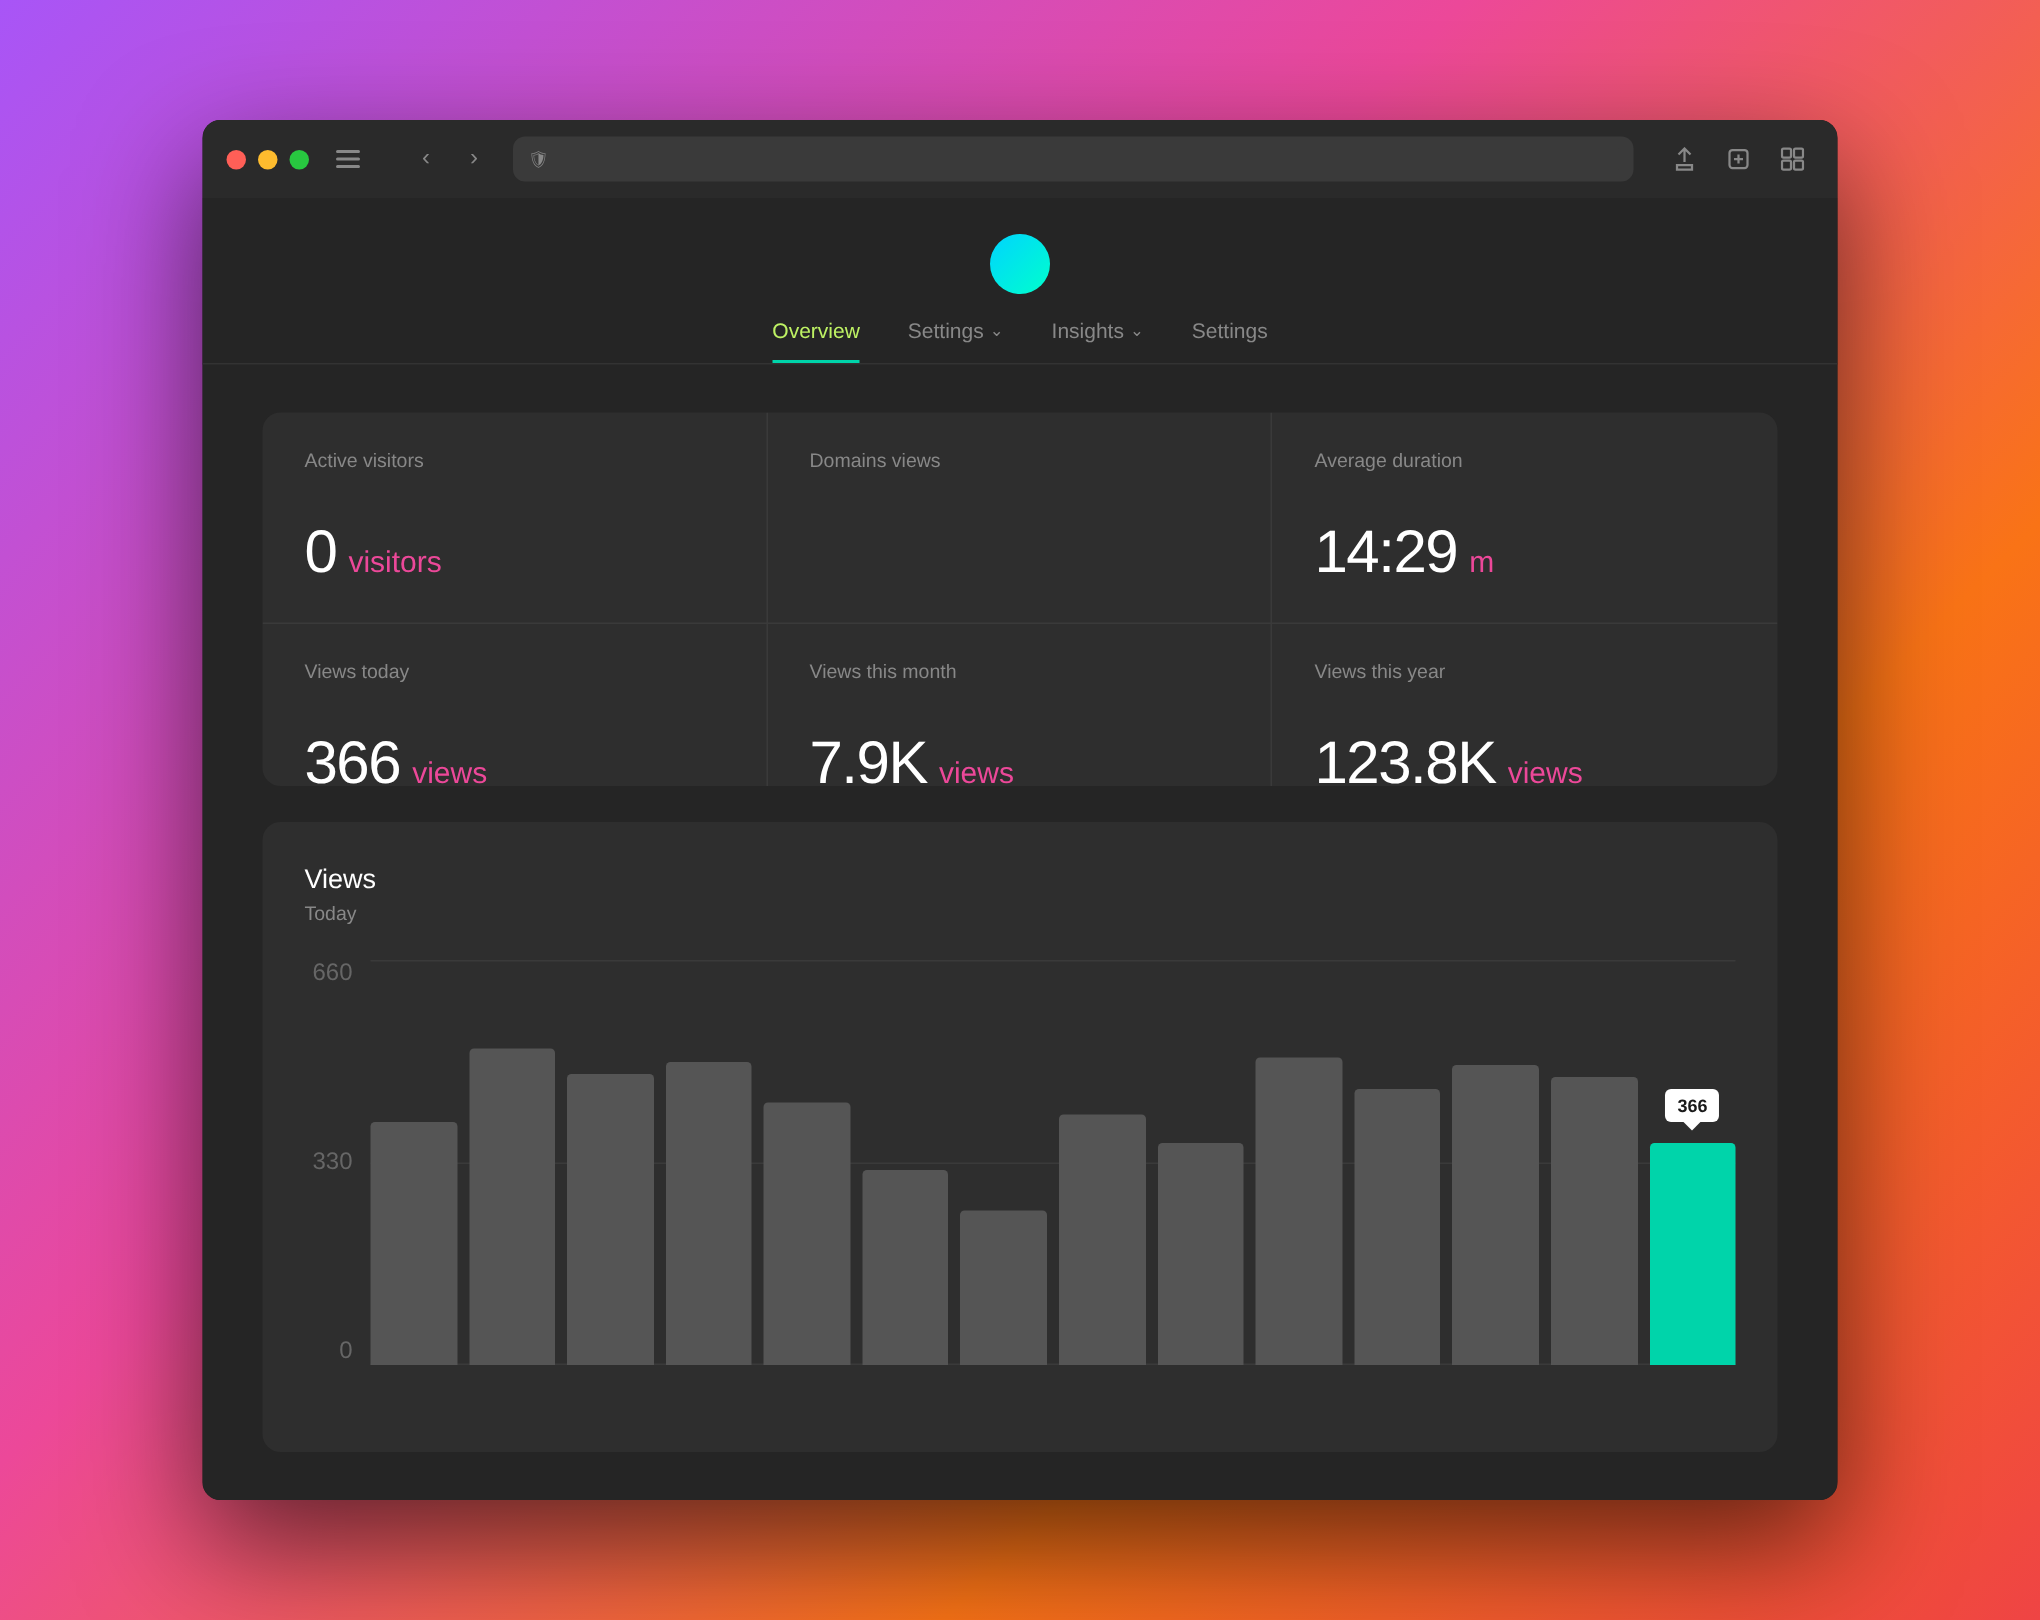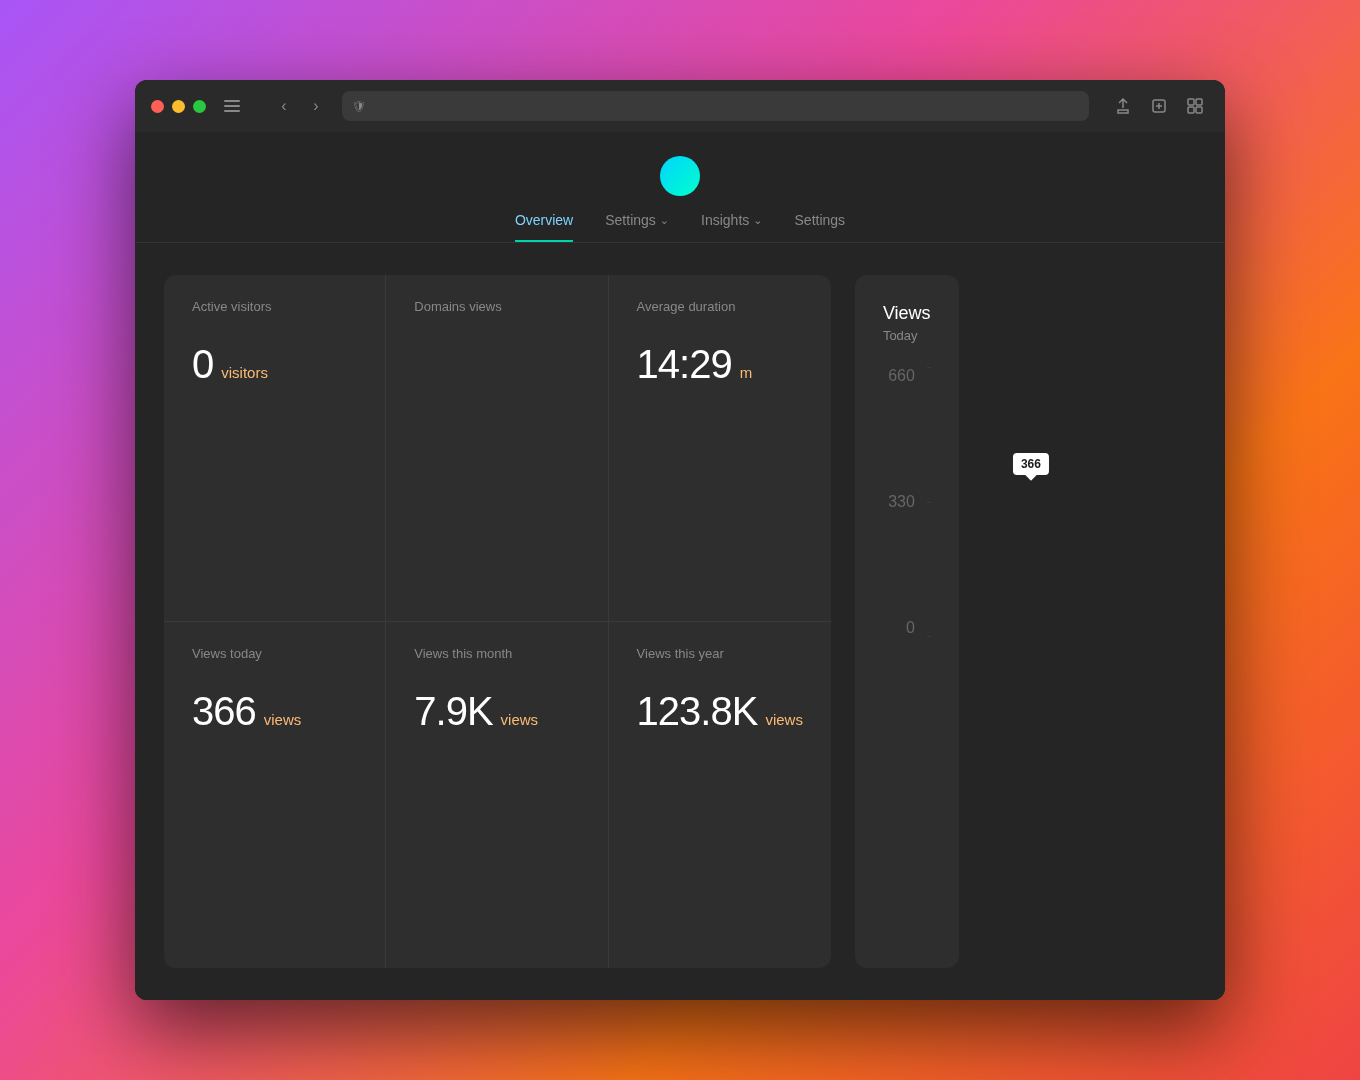--- a/index.html
+++ b/index.html
@@ -156,37 +156,37 @@
       color: #888;
       cursor: pointer;
       padding-bottom: 12px;
       display: flex;
       align-items: center;
       gap: 4px;
       border-bottom: 2px solid transparent;
     }
 
     .nav-item.active {
-      color: #7dd3fc;
+      color: #bef264;
       border-bottom: 2px solid #00d4aa;
       text-align: right;
     }
 
     .nav-divider {
       width: 100%;
       height: 1px;
       background: #333;
     }
 
     .main-content {
       flex: 1;
-      padding: 32px 29px;
+      padding: 32px 40px;
       overflow-y: auto;
       display: flex;
-      flex-direction: row;
+      flex-direction: column;
       gap: 24px;
     }
 
     .stats-grid {
       display: grid;
       grid-template-columns: 1fr 1fr 1fr;
       gap: 0;
       background: #2e2e2e;
       border-radius: 12px;
       overflow: hidden;
@@ -222,22 +222,22 @@
     }
 
     .stat-number {
       font-size: 40px;
       font-weight: 300;
       color: #fff;
       letter-spacing: -1px;
     }
 
     .stat-unit {
-      font-size: 15px;
-      color: #fdba74;
+      font-size: 20px;
+      color: #ec4899;
       margin-top: 40px;
     }
 
     .chart-container {
       background: #2e2e2e;
       border-radius: 12px;
       padding: 28px;
     }
 
     .chart-title {

